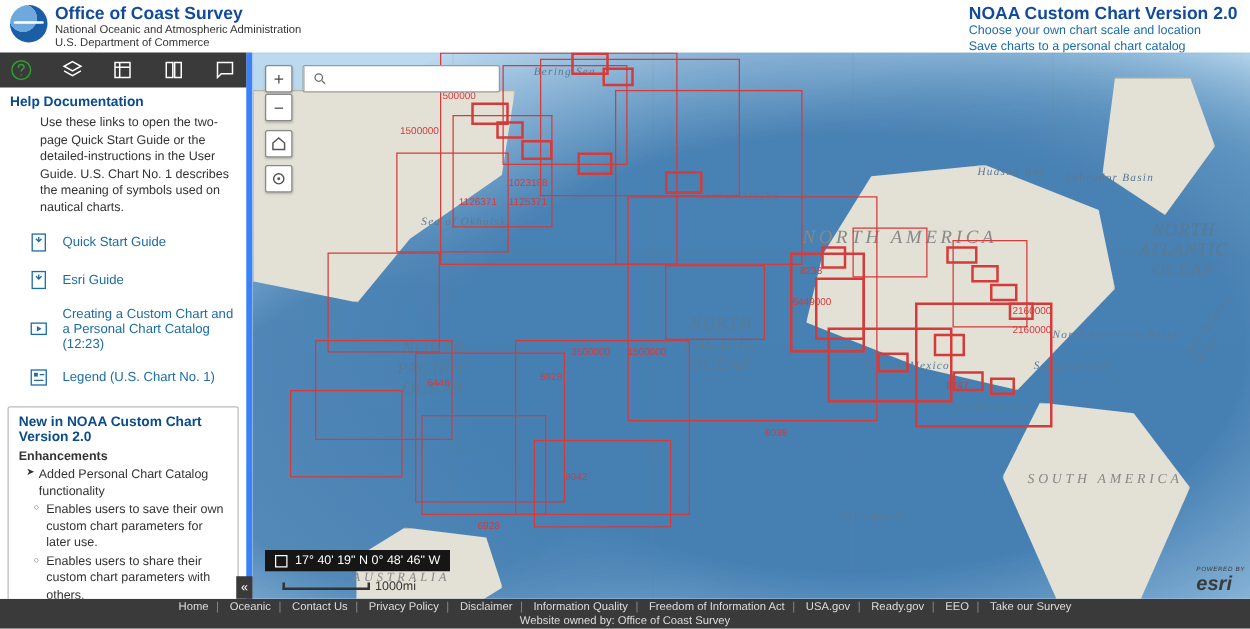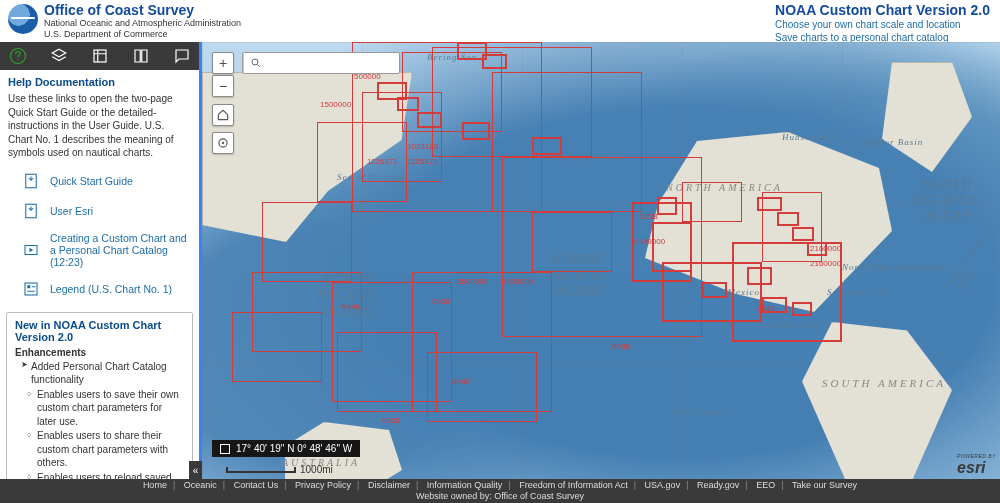--- a/index.html
+++ b/index.html
@@ -10,29 +10,29 @@
   .noaa-logo { width:30px; height:30px; border-radius:50%; background: radial-gradient(circle at 35% 35%, #6fa8dc 0 40%, #1a5ea8 41% 100%); position:relative; margin-top:2px;}
   .noaa-logo::after{content:"";position:absolute;top:13px;left:3px;right:3px;height:2px;background:#fff;border-radius:2px;}
   .hleft-text .title { color:#134a9c; font-weight:bold; font-size:14px; }
   .hleft-text .sub1, .hleft-text .sub2 { font-size:9px; color:#333; line-height:1.2; }
   .header-right { text-align:left; }
   .header-right .rtitle { color:#134a9c; font-weight:bold; font-size:14px; }
   .header-right .rsub { color:#1c6ca8; font-size:10px; line-height:1.3; }
   
   .main { display:flex; height:437px; position:relative; }
   
-  .side { width:202px; display:flex; flex-direction:column; background:#fff; border-right:3px solid #3b82f6; }
+  .side { width:202px; display:flex; flex-direction:column; background:#fff; border-right:5px solid #3b82f6; }
   .toolbar { background:#3a3a3a; height:28px; display:flex; align-items:center; padding:0 8px; gap:22px; }
   .toolbar .tbtn { width:20px; height:20px; display:flex; align-items:center; justify-content:center; color:#fff; cursor:pointer; }
   .toolbar .tbtn.help { color:#2e9e2e; }
   .toolbar svg { width:18px; height:18px; stroke:currentColor; fill:none; stroke-width:1.6; }
   .panel { flex:1; overflow:hidden; font-size:10px; color:#333; }
   .panel-inner { padding:6px 8px 4px 8px; }
   .panel h3 { color:#0a4b8c; font-size:11px; font-weight:bold; margin-bottom:4px; }
-  .panel p { font-size:10px; line-height:1.35; margin-bottom:6px; }
+  .panel p { font-size:10px; line-height:1.35; margin-bottom:6px;margin-left:24px; }
   .doclink { display:flex; align-items:center; gap:10px; padding:6px 2px 6px 14px; color:#1c6ca8; font-size:10.5px; cursor:pointer; }
   .doclink .docicon { width:18px; height:18px; display:flex; align-items:center; justify-content:center; color:#1c6ca8;}
   .doclink .docicon svg{width:18px;height:18px;stroke:#1c6ca8;fill:none;stroke-width:1.4;}
   .newbox { border:1px solid #bbb; border-radius:2px; margin:4px 6px 0 6px; padding:6px 8px; font-size:10px; }
   .newbox .newtitle { color:#0a4b8c; font-weight:bold; font-size:11px; margin-bottom:4px; }
   .newbox .enh { font-weight:bold; margin-bottom:2px; }
   .newbox ul { list-style:none; padding-left:6px; }
   .newbox ul li { position:relative; padding-left:10px; line-height:1.35; margin-bottom:1px;}
   .newbox ul li::before{content:"➤"; position:absolute; left:0; font-size:8px; color:#333;}
   .newbox ul ul li::before{content:"○"; font-size:7px; top:1px;}
@@ -144,21 +144,21 @@
             </span>
           <span>Quick Start Guide</span>
         </div>
         <div class="doclink">
           <span class="docicon">
               <svg viewBox="0 0 24 24">
                 <rect x="5" y="3" width="14" height="18"></rect>
                 <path d="M9 8l3 3 3-3M12 11V6"></path>
               </svg>
             </span>
-          <span>User Esri</span>
+          <span>Esri Guide</span>
         </div>
         <div class="doclink">
           <span class="docicon">
               <svg viewBox="0 0 24 24">
                 <rect x="4" y="6" width="16" height="12"></rect>
                 <path d="M10 9l5 3-5 3z" fill="#1c6ca8" stroke="none"></path>
               </svg>
             </span>
           <span>Creating a Custom Chart and a Personal Chart Catalog (12:23)</span>
         </div>
@@ -195,21 +195,21 @@
     <div class="grid"></div>
     <div class="land asia"></div>
     <div class="land na"></div>
     <div class="land sa"></div>
     <div class="land aus"></div>
     <div class="land green"></div>
 
     <div class="maplabel big" style="top:230px;left:100px;width:90px;text-align:center;">NORTH PACIFIC OCEAN</div>
     <div class="maplabel big" style="top:210px;left:330px;width:90px;text-align:center;">NORTH PACIFIC OCEAN</div>
     <div class="maplabel big" style="top:135px;left:700px;width:90px;text-align:center;">NORTH ATLANTIC OCEAN</div>
-    <div class="maplabel big" style="top:140px;left:440px;letter-spacing:3px;font-size:10px;color:#888;margin-left:24px;">NORTH AMERICA</div>
+    <div class="maplabel big" style="top:140px;left:440px;letter-spacing:3px;font-size:15px;color:#888;">NORTH AMERICA</div>
     <div class="maplabel big" style="top:335px;left:620px;letter-spacing:3px;font-size:11px;color:#888;">SOUTH AMERICA</div>
     <div class="maplabel" style="top:415px;left:80px;letter-spacing:3px;font-size:10px;color:#888;">AUSTRALIA</div>
     <div class="maplabel sm" style="top:130px;left:135px;">Sea of Okhotsk</div>
     <div class="maplabel sm" style="top:10px;left:225px;">Bering Sea</div>
     <div class="maplabel sm" style="top:110px;left:355px;">Gulf of Alaska</div>
     <div class="maplabel sm" style="top:90px;left:580px;">Hudson Bay</div>
     <div class="maplabel sm" style="top:95px;left:650px;">Labrador Basin</div>
     <div class="maplabel sm" style="top:245px;left:490px;">Gulf of Mexico</div>
     <div class="maplabel sm" style="top:278px;left:555px;">Caribbean Sea</div>
     <div class="maplabel sm" style="top:245px;left:625px;">Sargasso Sea</div>

